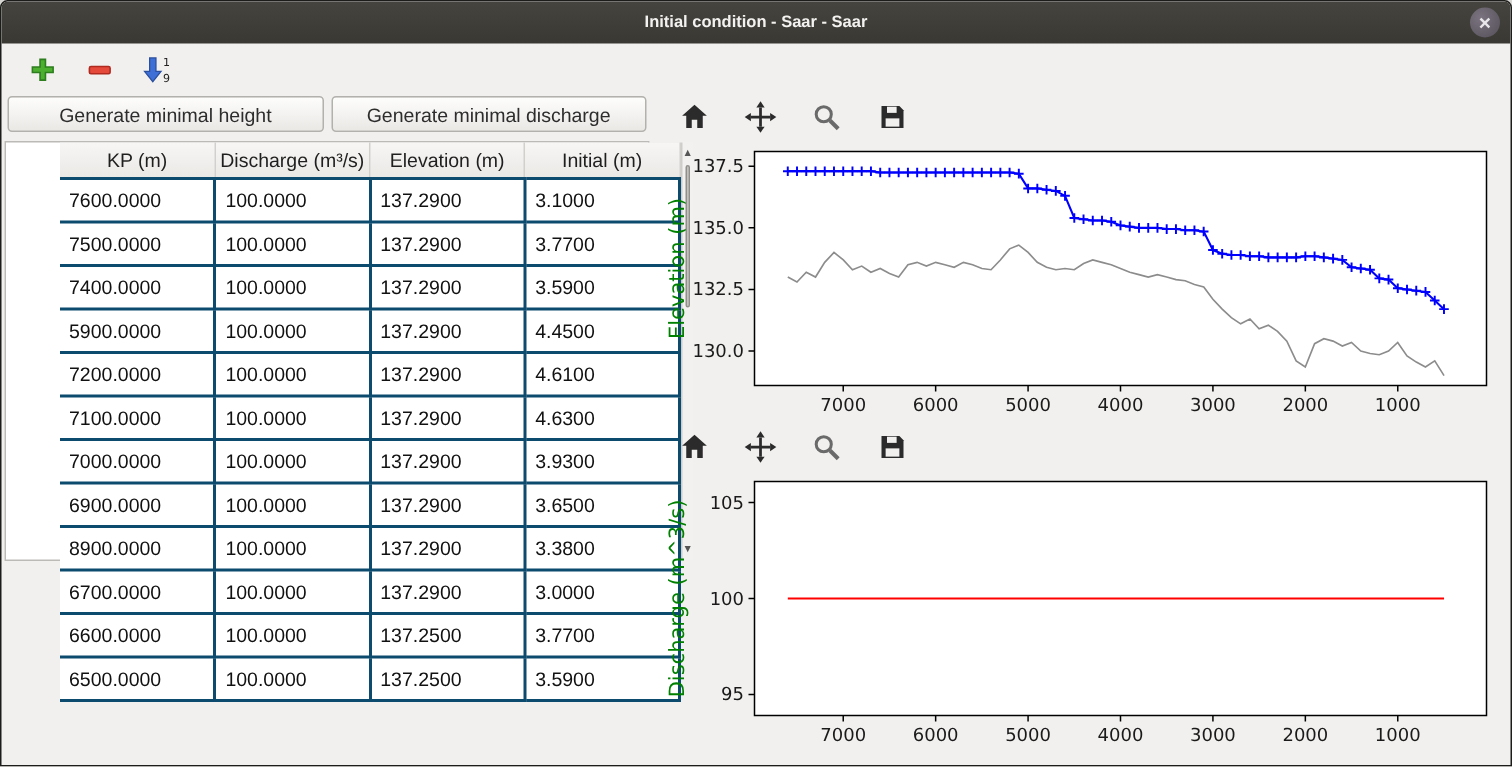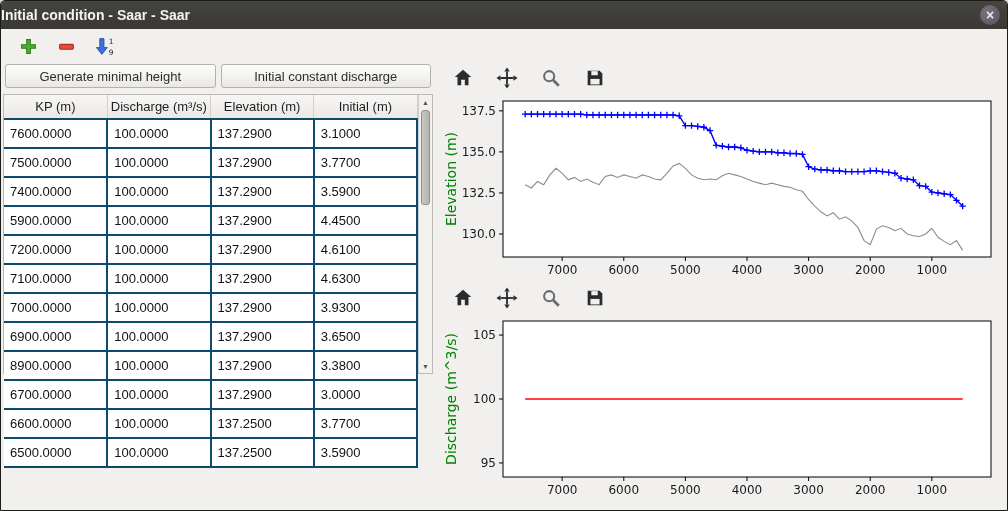--- a/index.html
+++ b/index.html
@@ -1,35 +1,35 @@
 <!DOCTYPE html>
 <html><head>
 <meta charset="utf-8">
 <style>
   * { margin:0; padding:0; box-sizing:border-box; }
   body { background:#d8d6d3; font-family:"Liberation Sans","DejaVu Sans",sans-serif; }
   .window { width:1008px; height:511px; border:1px solid #1c1c1a; background:#f1f0ee;
             display:flex; flex-direction:column; border-radius:5px 5px 0 0; overflow:hidden; }
   .titlebar { height:28px; background:linear-gradient(#46443f,#393833); display:flex;
               align-items:center; position:relative; flex:none; }
-  .titlebar .title { flex:1; text-align:left; color:#f4f2f0; font-weight:bold; font-size:14px; }
+  .titlebar .title { flex:1; text-align:center; color:#f4f2f0; font-weight:bold; font-size:11px; }
   .close-btn { position:absolute; right:7px; top:4px; width:20px; height:20px; border-radius:50%;
                background:radial-gradient(circle at 35% 35%, #7b7480, #544f59);
                color:#e9e7ea; display:flex; align-items:center; justify-content:center;
                font-size:14px; font-weight:bold; cursor:default; }
   .main-toolbar { height:34px; display:flex; align-items:center; padding-left:12px; gap:8px; flex:none; }
   .tool-btn { width:30px; height:28px; border:none; background:transparent; display:flex;
               align-items:center; justify-content:center; }
   .content { flex:1; display:flex; min-height:0; }
   .left-panel { width:434px; flex:none; display:flex; flex-direction:column; padding:0 2px; }
   .buttons-row { display:flex; gap:5px; margin:1px 2px 6px 2px; }
   .gen-btn { flex:1; height:24px; border:1px solid #b3b1ad; border-radius:3px;
              background:linear-gradient(#fdfdfc,#eaE8e5); font-size:13px; color:#2d2d2d;
              font-family:"Liberation Sans","DejaVu Sans",sans-serif; }
-  .table-area { display:flex; border:1px solid #bcbab7; background:#fff; height:280px; }
+  .table-area { display:flex; border:1px solid #bcbab7; background:#fff; height:280px;padding-left:36px; }
   table { border-collapse:collapse; table-layout:fixed; width:414px; font-size:13px; flex:none; align-self:flex-start; }
   th { background:linear-gradient(#f7f6f5,#ebe9e6); border:1px solid #d2d0cd; border-top:none;
        font-weight:normal; height:24px; text-align:center; color:#1f1f1f; }
   th:first-child { border-left:none; }
   td { border:2px solid #0c4a6e; height:29px; padding-left:6px; color:#111; background:#fff; }
   td:first-child { border-left:none; }
   .vscrollbar { width:16px; background:#f2f1ef; border-left:1px solid #cfcdca; display:flex;
                 flex-direction:column; }
   .sb-btn { height:14px; display:flex; align-items:center; justify-content:center; font-size:7px;
             color:#555; }
@@ -74,21 +74,21 @@
         <text x="13" y="17" font-size="7" fill="#222">9</text>
       </svg>
     </button>
   </div>
 
   <div class="content">
 
     <div class="left-panel">
       <div class="buttons-row">
         <button class="gen-btn">Generate minimal height</button>
-        <button class="gen-btn">Initial constant discharge</button>
+        <button class="gen-btn">Generate minimal discharge</button>
       </div>
 
       <div class="table-area">
         <table>
           <thead>
             <tr>
               <th>KP (m)</th>
               <th>Discharge (m³/s)</th>
               <th>Elevation (m)</th>
               <th>Initial (m)</th>

